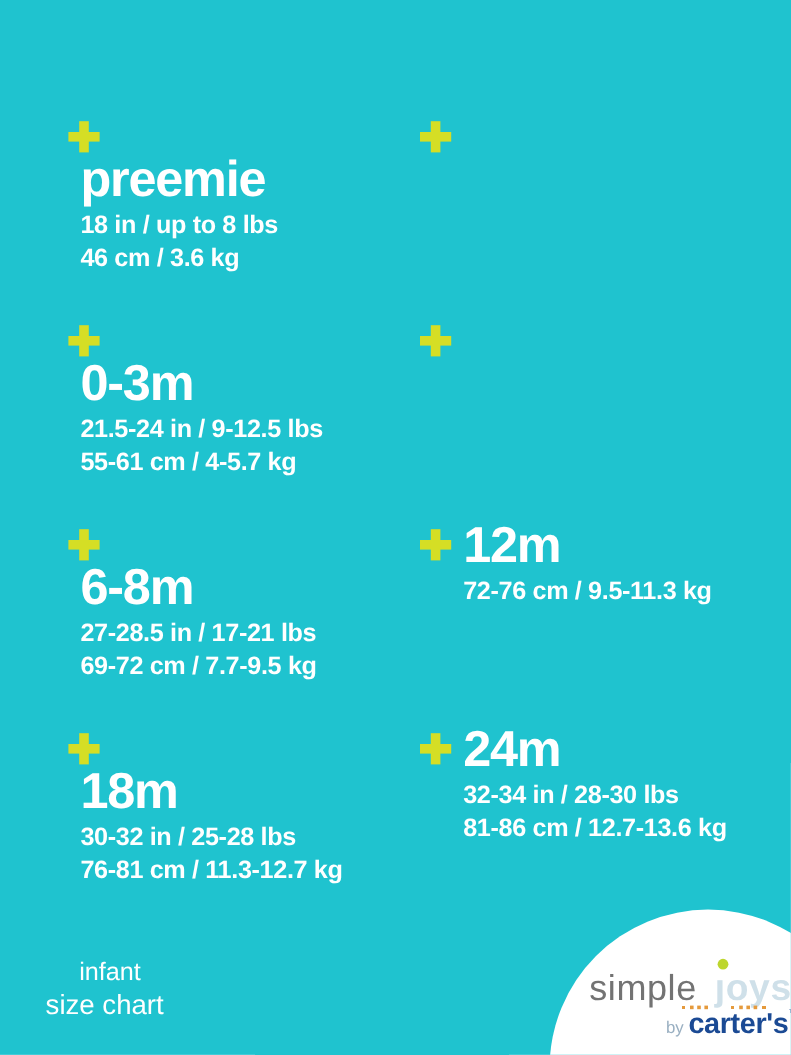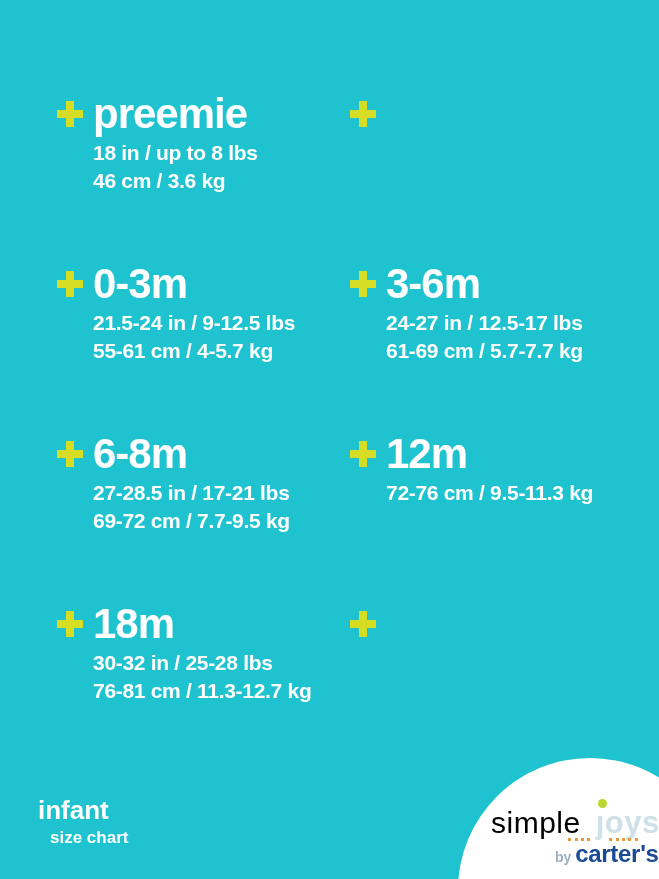--- a/index.html
+++ b/index.html
@@ -49,39 +49,39 @@
     color: #ffffff;
     font-size: 21px;
     font-weight: 700;
     line-height: 28px;
     letter-spacing: -0.3px;
   }
 
   
   .r1 { top: 92px; }  .r2 { top: 262px; }
   .r3 { top: 432px; } .r4 { top: 602px; }
-  .c1 { left: 57px; } .c2 { left: 350px; }
+  .c1 { left: 57px; flex-direction: column; } .c2 { left: 350px; }
 
   
   .footer {
     position: absolute;
     left: 38px;
     top: 797px;
     color: #ffffff;
   }
   .footer .cat {
-    font-size: 26px;
-    font-weight: 700;
+    font-size: 21px;
+    font-weight: 400;
     line-height: 27px;
+    margin-left: 28px;
   }
   .footer .sub {
-    font-size: 17px;
-    font-weight: 700;
+    font-size: 23px;
+    font-weight: 400;
     line-height: 27px;
-    margin-left: 12px;
   }
 
   
   .brand-circle {
     position: absolute;
     left: 458px;
     top: 758px;
     width: 264px;
     height: 264px;
     border-radius: 50%;
@@ -89,21 +89,21 @@
   }
   .logo-row {
     position: absolute;
     left: 33px;
     top: 47px;
     white-space: nowrap;
   }
   .logo-simple {
     font-size: 30px;
     font-weight: 400;
-    color: #000000;
+    color: #737373;
     letter-spacing: 0.5px;
     margin-top: 30px;
   }
   .logo-joys {
     position: relative;
     font-size: 31px;
     font-weight: 700;
     color: #cfe0e9;
     letter-spacing: 0.5px;
     margin-left: 15px;
@@ -126,21 +126,21 @@
   .dots-left  { left: 110px; width: 22px; }
   .dots-right { left: 151px; width: 29px; }
   .logo-by-row {
     position: absolute;
     left: 97px;
     top: 82px;
     white-space: nowrap;
   }
   .logo-by {
     font-size: 14px;
-    font-weight: 700;
+    font-weight: 400;
     color: #9ab0c2;
   }
   .logo-carters {
     font-size: 24px;
     font-weight: 700;
     color: #1b4a94;
     letter-spacing: -0.3px;
   }
   .logo-tm {
     font-size: 8px;
@@ -180,25 +180,20 @@
       <div class="size-name">0-3m</div>
       <div class="size-detail">21.5-24 in / 9-12.5 lbs</div>
       <div class="size-detail">55-61 cm / 4-5.7 kg</div>
     </div>
   </div>
   <div class="cell r2 c2">
     <span class="plus">
         <span class="bar-h"></span>
         <span class="bar-v"></span>
       </span>
-    <div class="txt">
-      <div class="size-name">3-6m</div>
-      <div class="size-detail">24-27 in / 12.5-17 lbs</div>
-      <div class="size-detail">61-69 cm / 5.7-7.7 kg</div>
-    </div>
   </div>
 
   <div class="cell r3 c1">
     <span class="plus">
         <span class="bar-h"></span>
         <span class="bar-v"></span>
       </span>
     <div class="txt">
       <div class="size-name">6-8m</div>
       <div class="size-detail">27-28.5 in / 17-21 lbs</div>
@@ -225,20 +220,25 @@
       <div class="size-name">18m</div>
       <div class="size-detail">30-32 in / 25-28 lbs</div>
       <div class="size-detail">76-81 cm / 11.3-12.7 kg</div>
     </div>
   </div>
   <div class="cell r4 c2">
     <span class="plus">
         <span class="bar-h"></span>
         <span class="bar-v"></span>
       </span>
+    <div class="txt">
+      <div class="size-name">24m</div>
+      <div class="size-detail">32-34 in / 28-30 lbs</div>
+      <div class="size-detail">81-86 cm / 12.7-13.6 kg</div>
+    </div>
   </div>
 
   <div class="footer">
     <div class="cat">infant</div>
     <div class="sub">size chart</div>
   </div>
 
   <div class="brand-circle">
     <div class="logo-row">
       <span class="logo-simple">simple</span><span class="logo-joys"><span class="jdot"></span><span>ȷ</span><span>oys</span></span>

